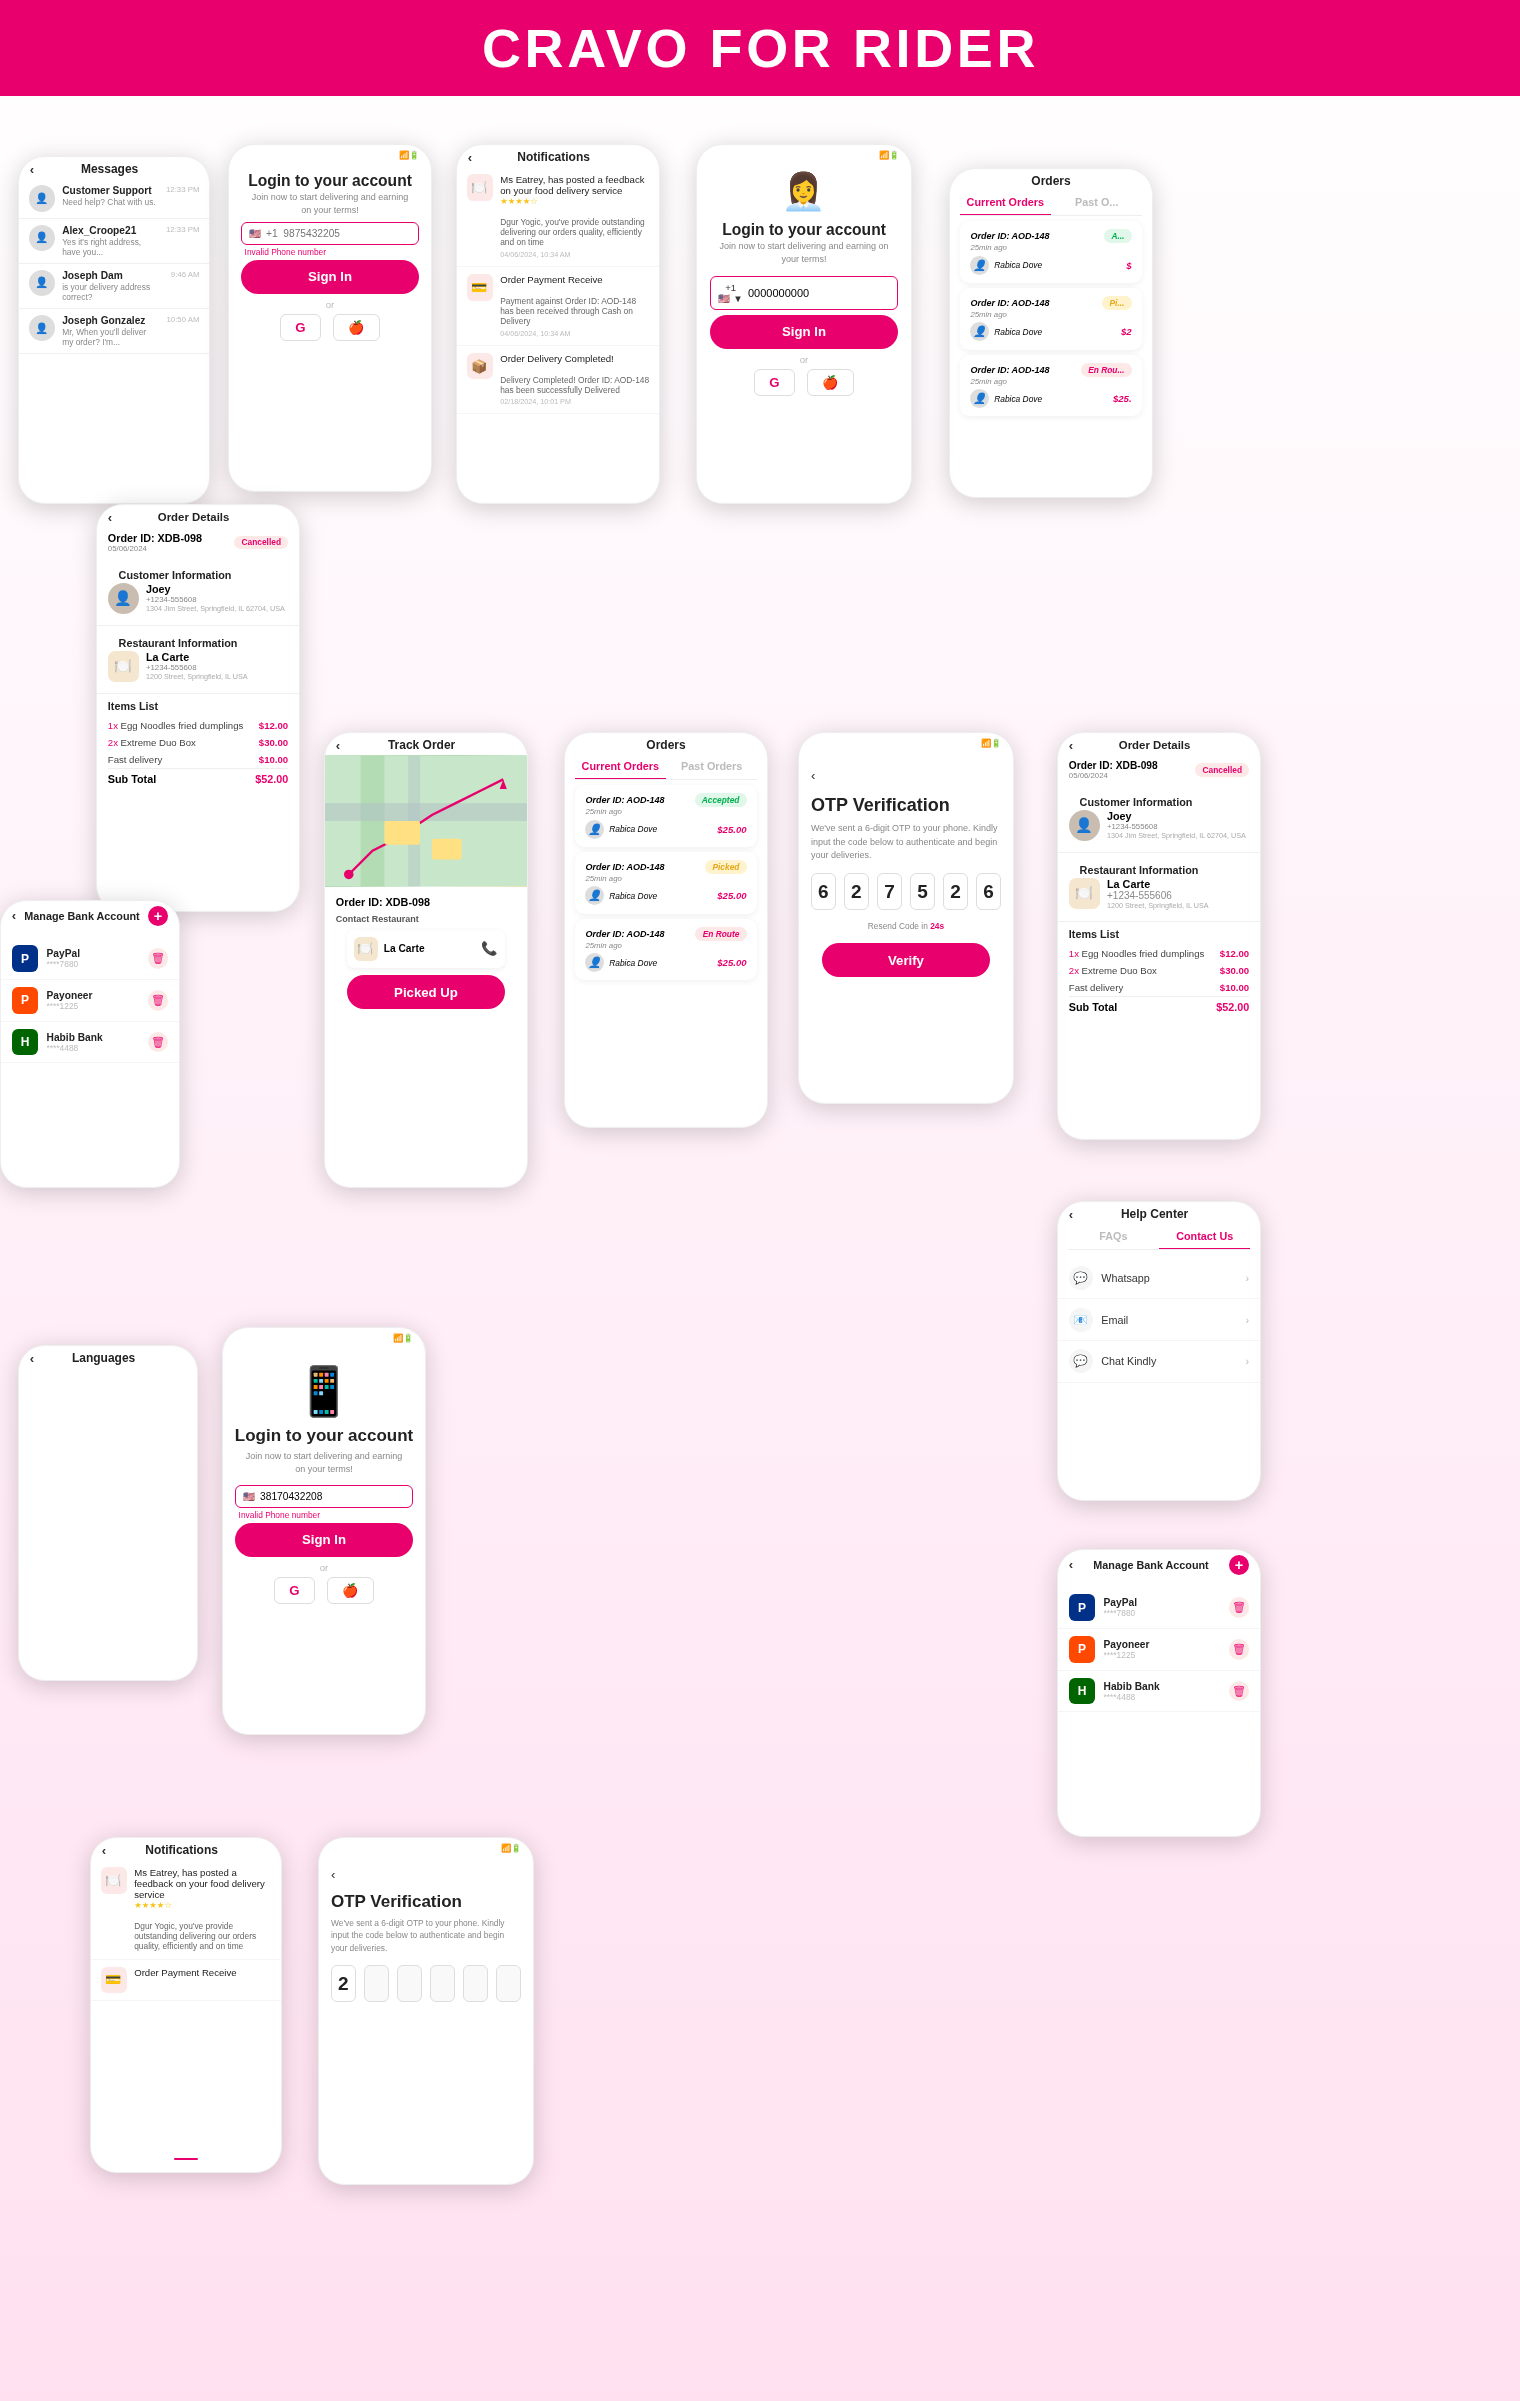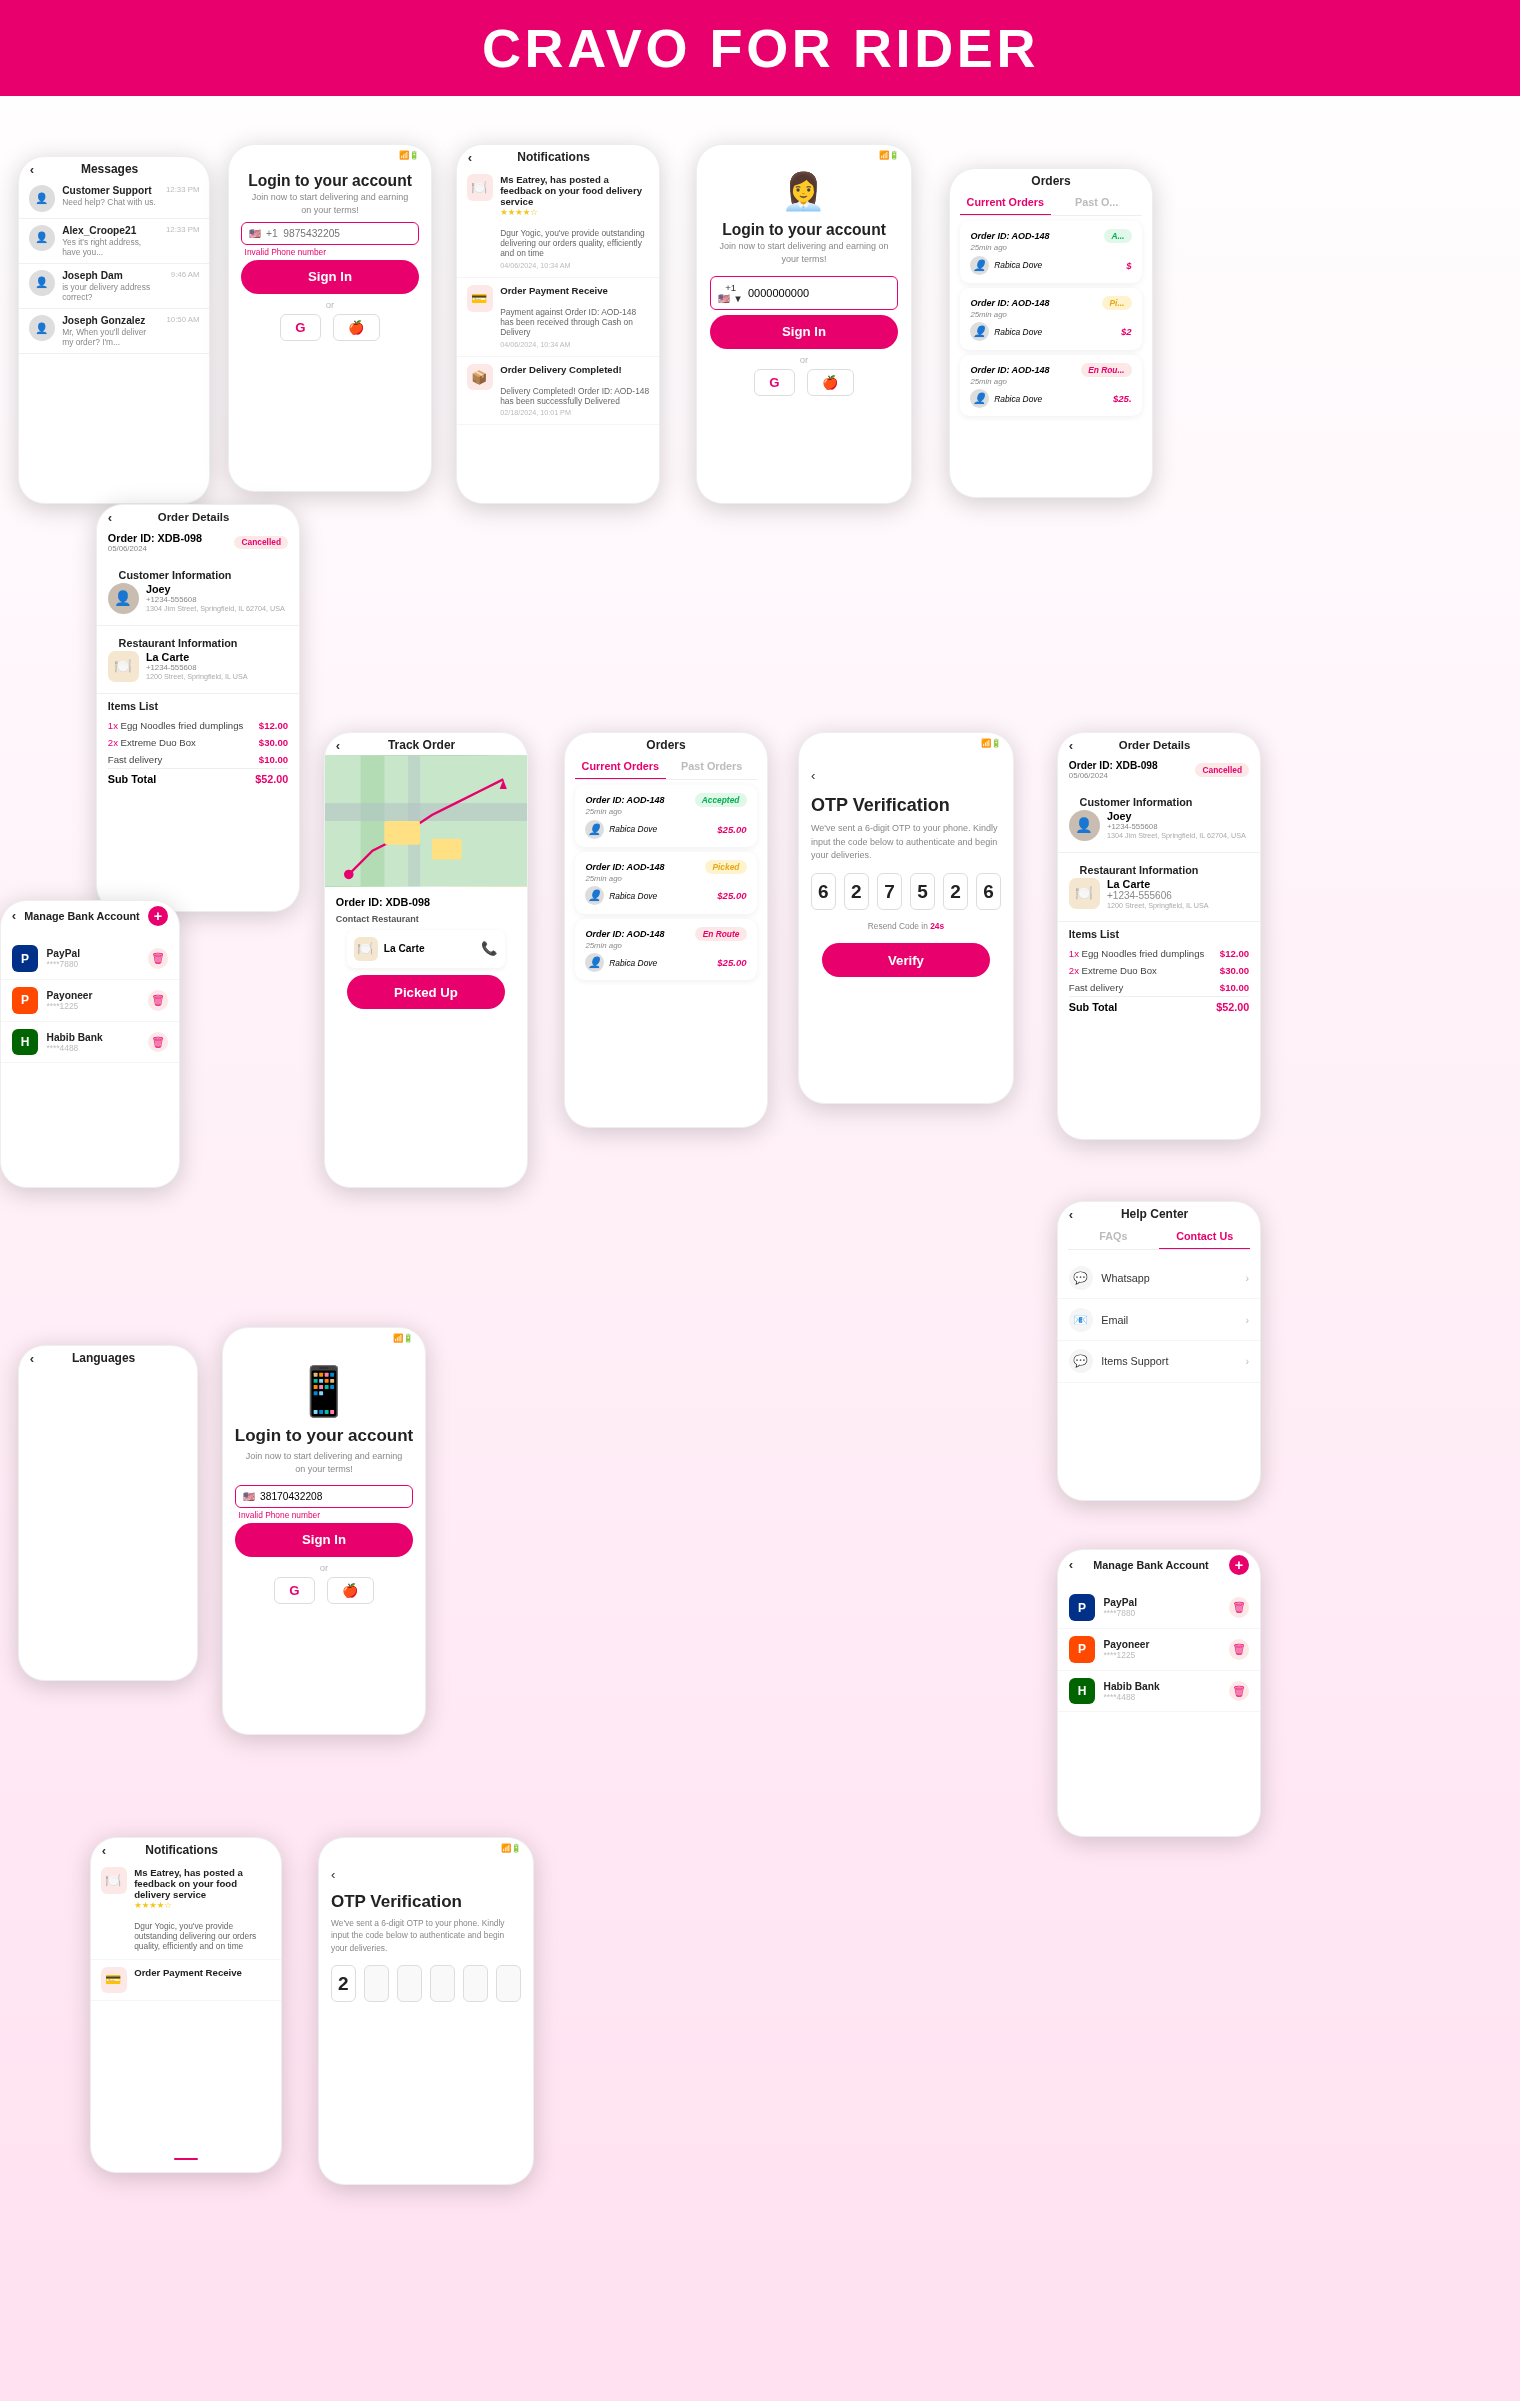--- a/index.html
+++ b/index.html
@@ -272,21 +272,21 @@
       border-bottom: 0.6px solid #f5f5f5;
     }
     .notif-icon {
       width: 26.4px; height: 26.4px;
       border-radius: 6px;
       background: #fde8e8;
       flex-shrink: 0;
       display: flex; align-items: center; justify-content: center;
       font-size: 13.2px;
     }
-    .notif-title { font-size: 9.6px; font-weight: 700; color: #222; }
+    .notif-title { font-size: 9.6px; font-weight: 400; color: #222; }
     .notif-text { font-size: 8.4px; color: #666; margin-top: 11px; }
     .notif-time { font-size: 7.2px; color: #bbb; margin-top: 2.4px; }
 
     .back-arrow { font-size: 13.2px; color: #333; cursor: pointer; }
     .add-btn {
       width: 20.4px; height: 20.4px;
       border-radius: 50%;
       background: #e8006c;
       color: #fff;
       display: flex; align-items: center; justify-content: center;
@@ -812,21 +812,21 @@
         <span>Whatsapp</span>
         <span style="margin-left:auto;color:#bbb;font-size:10.8px;">›</span>
       </div>
       <div class="help-item">
         <div class="help-icon">📧</div>
         <span>Email</span>
         <span style="margin-left:auto;color:#bbb;font-size:10.8px;">›</span>
       </div>
       <div class="help-item">
         <div class="help-icon">💬</div>
-        <span>Items Support</span>
+        <span>Chat Kindly</span>
         <span style="margin-left:auto;color:#bbb;font-size:10.8px;">›</span>
       </div>
     </div>
   </div>
 
   <div class="phone" style="left:1057px; top:1453px; width:204px; height:288px;">
     <div class="phone-header">
       <span class="back-arrow">‹</span>
       <span style="font-size:10.8px;font-weight:700;">Manage Bank Account</span>
       <div class="add-btn">+</div>

